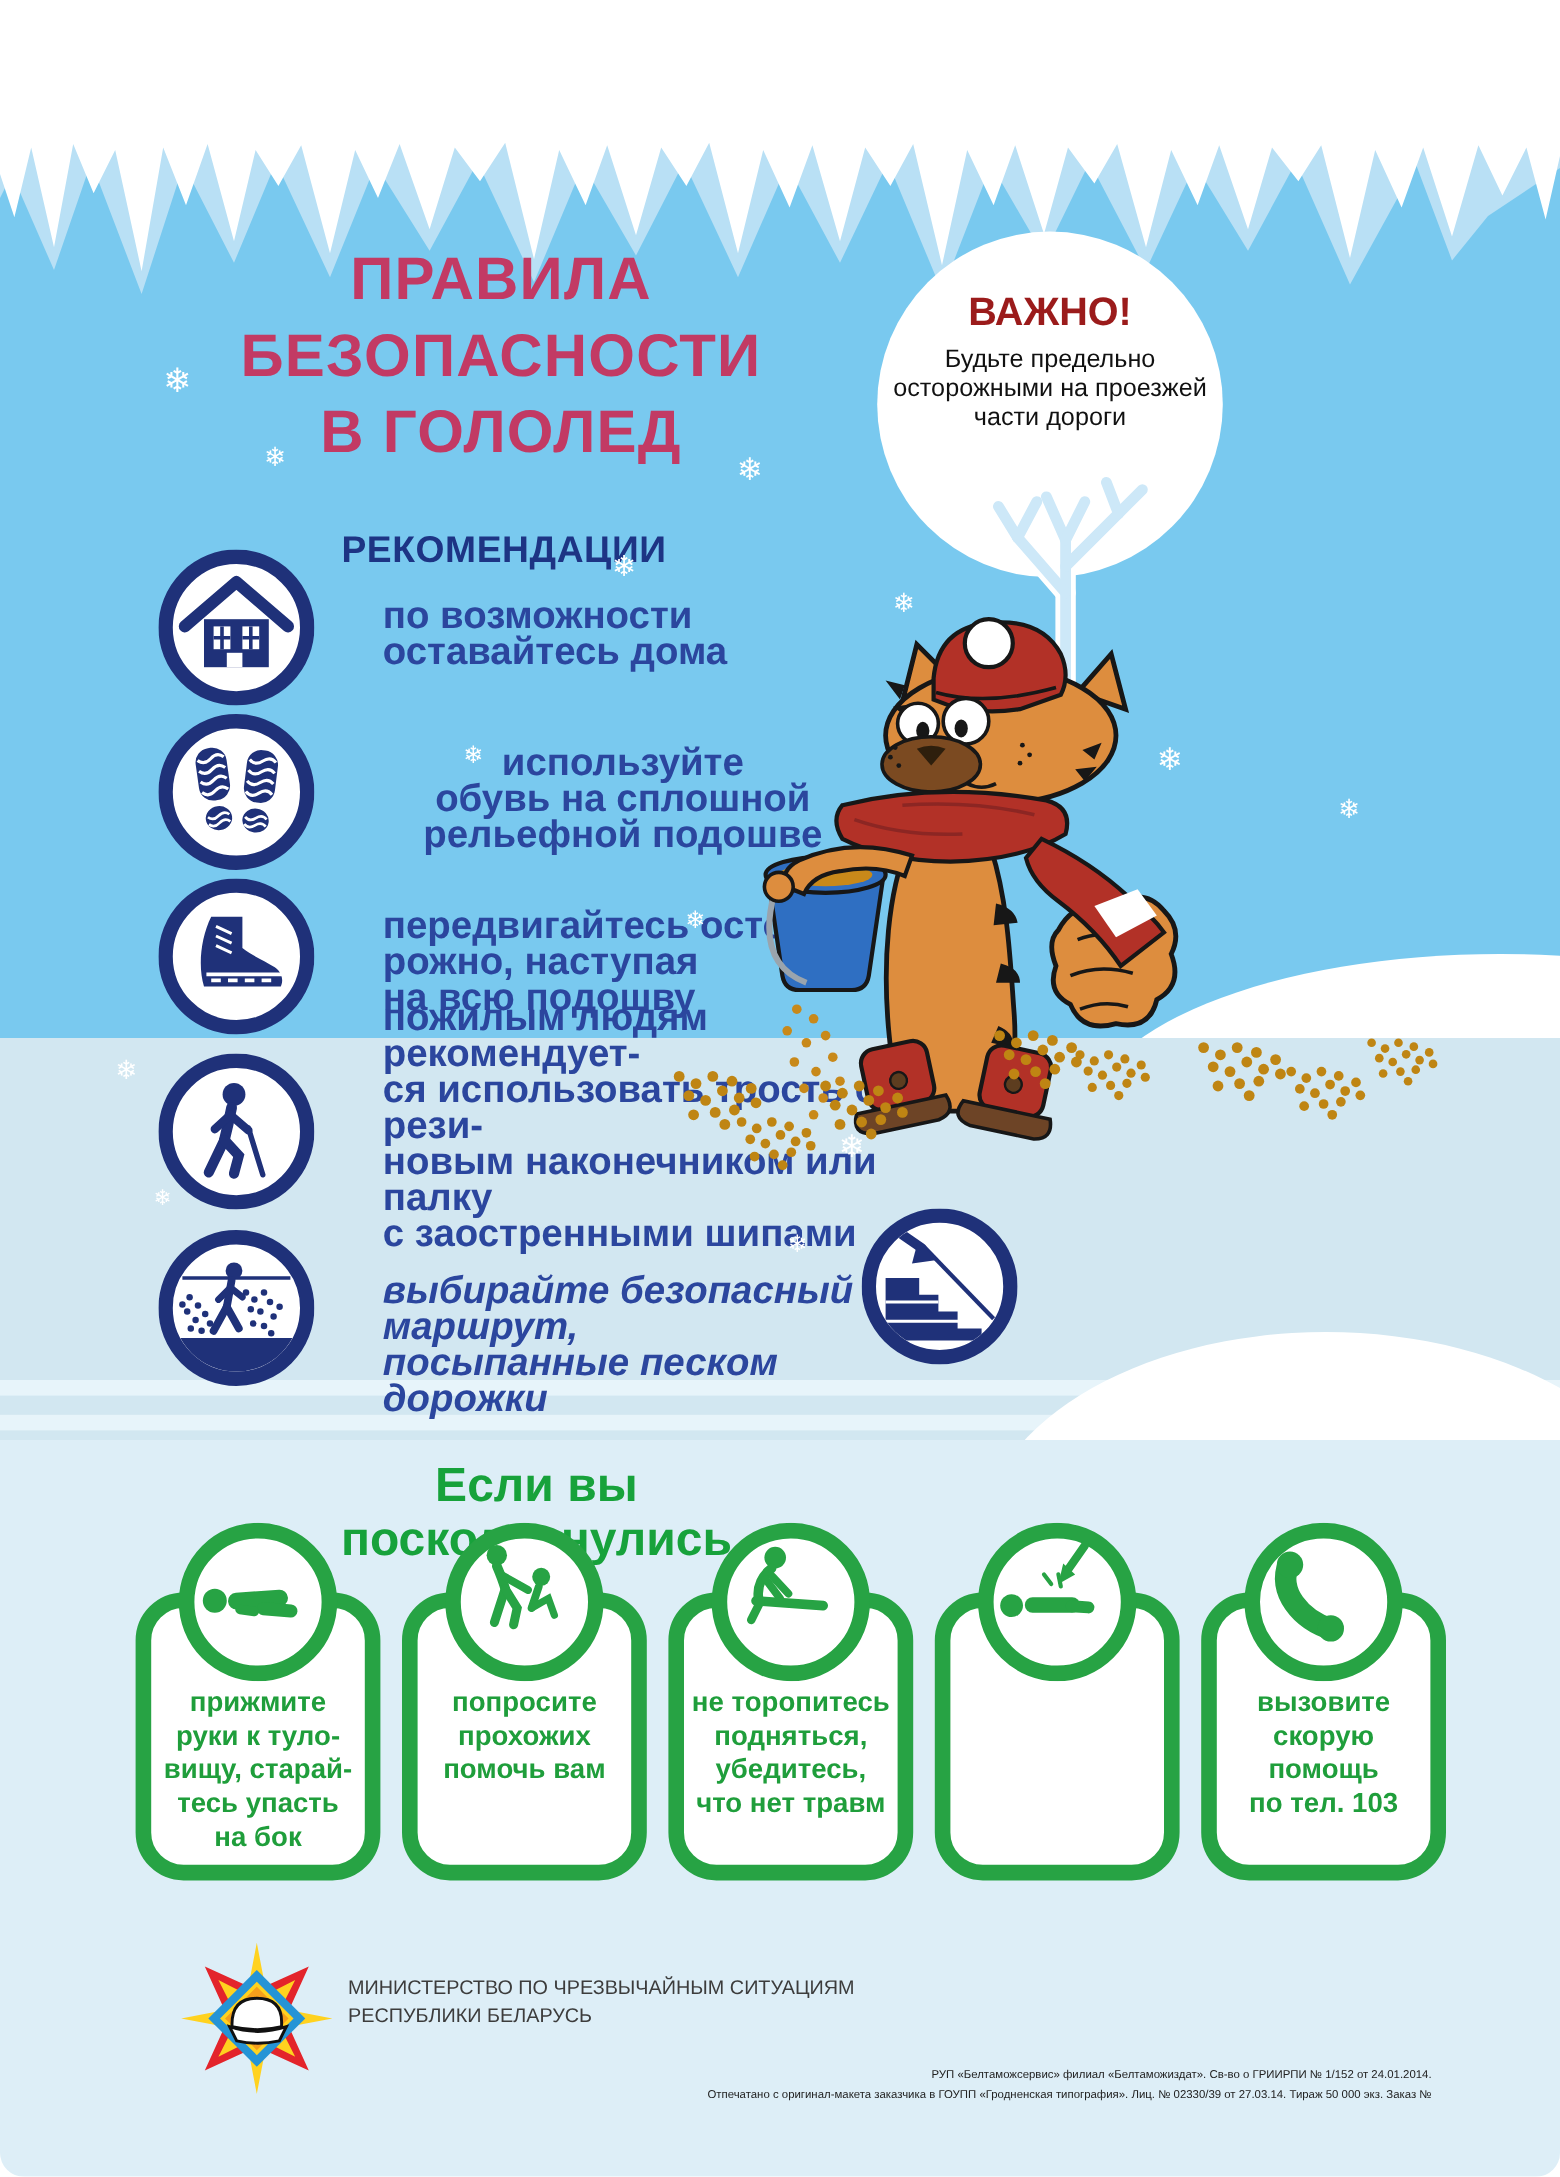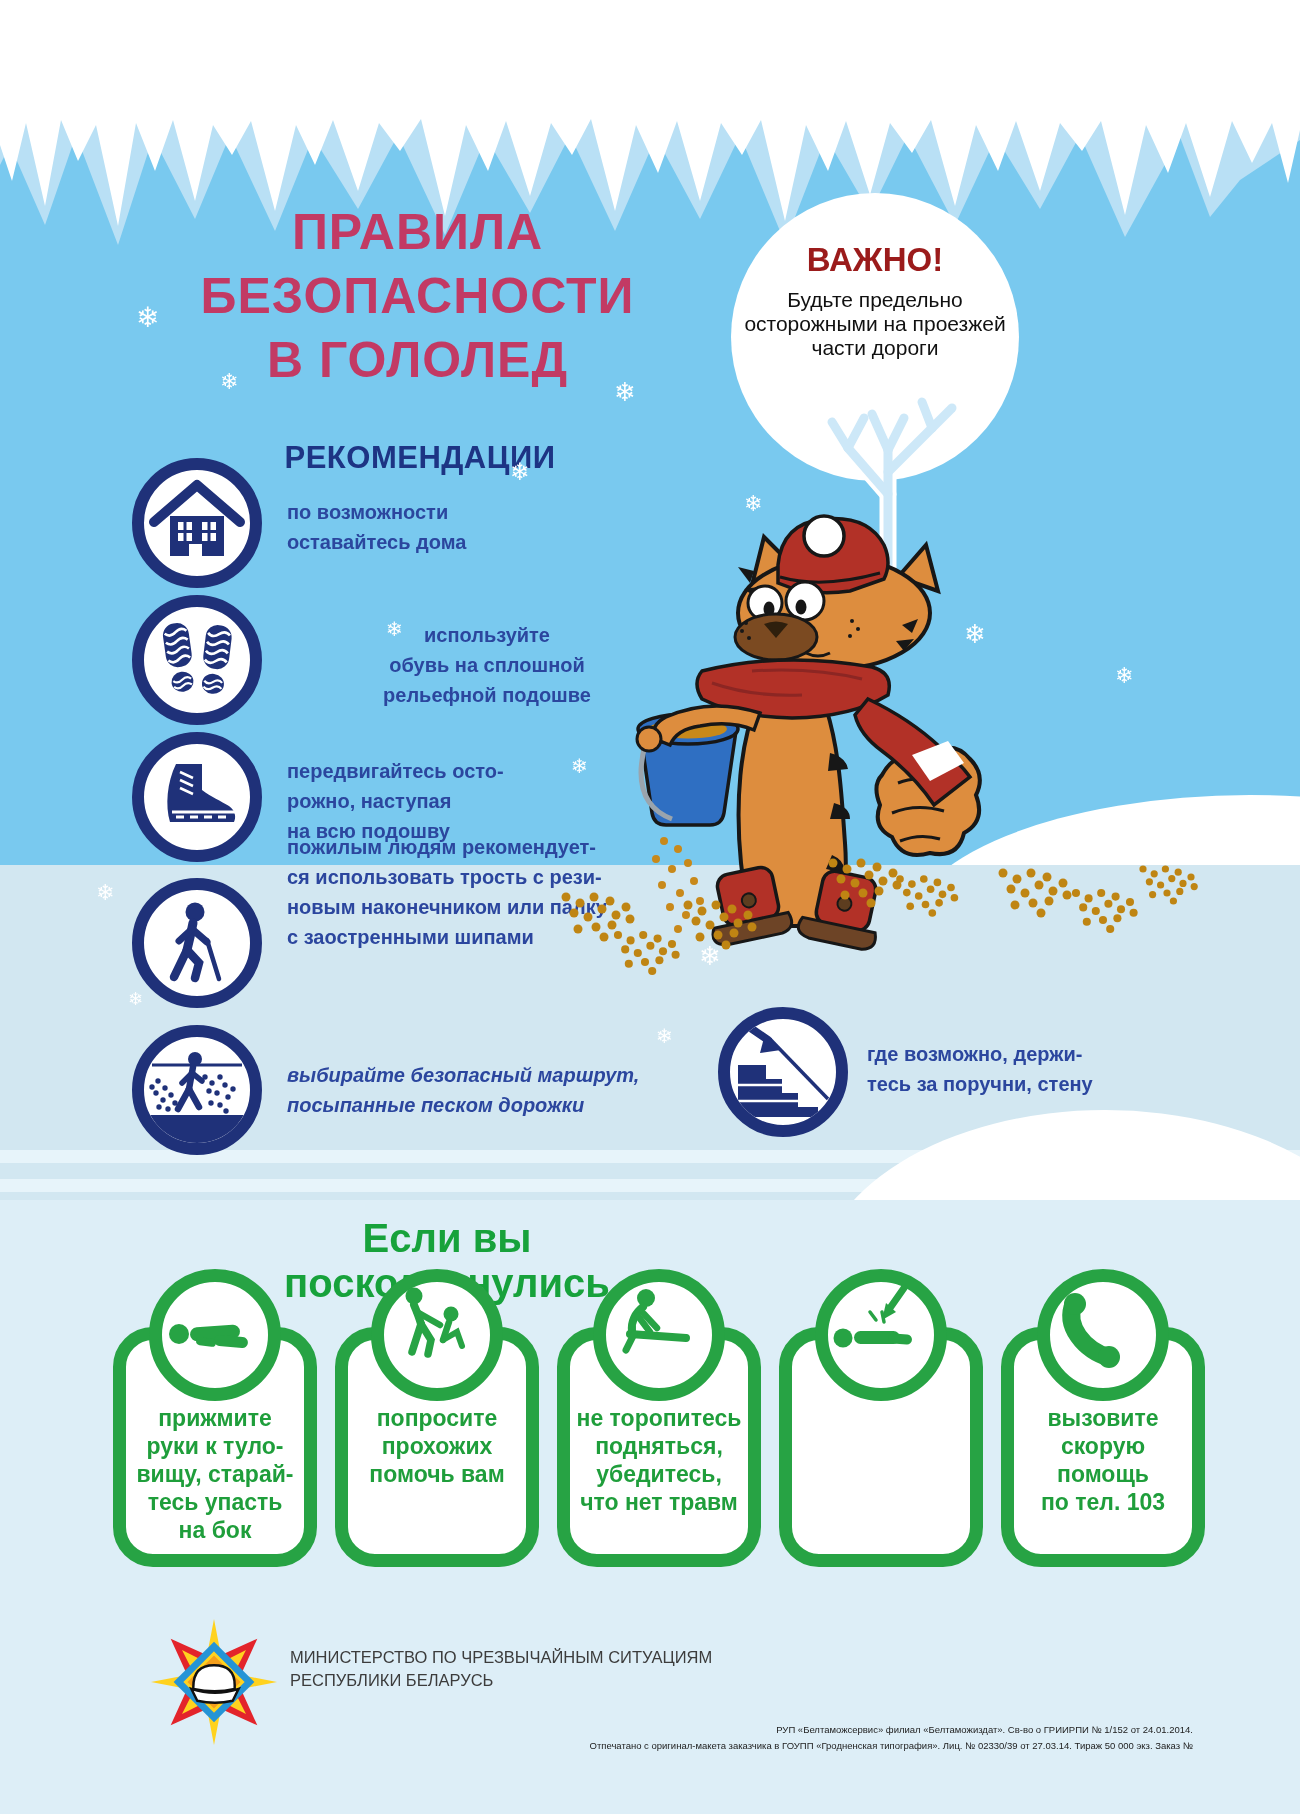--- a/index.html
+++ b/index.html
@@ -1,34 +1,34 @@
 <!DOCTYPE html>
 <html><head>
 <meta charset="utf-8">
 <style>
   html,body{margin:0;padding:0;background:#fff;}
   .page{position:relative;width:1300px;height:1814px;background:#ffffff;overflow:hidden;
-        font-family:"Liberation Sans",sans-serif;}
+        font-family:"Liberation Sans",sans-serif;border-radius:20px;}
   .abs{position:absolute;}
   .sky{left:0;top:85px;width:1300px;height:780px;background:#79c9ef;}
   .ground{left:0;top:865px;width:1300px;height:335px;background:#d2e7f1;}
   .bottom-section{left:0;top:1200px;width:1300px;height:614px;background:#ddeef7;}
   .band{left:0;width:1300px;height:13px;background:#e7f4fa;}
   .mound{background:#fff;border-radius:50%;}
   .poster-title{left:130px;top:200px;width:575px;text-align:center;color:#c23a64;
     font-size:50px;line-height:64px;font-weight:bold;white-space:pre-line;letter-spacing:1px;}
   .important-circle{left:731px;top:193px;width:288px;height:288px;background:#fff;border-radius:50%;}
   .important-heading{left:731px;top:241px;width:288px;text-align:center;color:#9b1b1b;
     font-size:33px;font-weight:bold;}
   .important-body{left:716px;top:288px;width:318px;text-align:center;color:#111;
     font-size:21px;line-height:24px;white-space:pre-line;}
   .rec-heading{left:250px;top:440px;width:340px;text-align:center;color:#1d3484;
     font-size:31px;font-weight:bold;letter-spacing:0.5px;}
   .rec-icon{width:130px;height:130px;}
-  .rec-text{color:#2b469e;font-size:20px;line-height:30px;font-weight:bold;white-space:pre-line;}
+  .rec-text{color:#2b469e;font-size:32px;line-height:30px;font-weight:bold;white-space:pre-line;margin-left:32px;}
   .i1{left:132px;top:458px;} .t1{left:287px;top:497px;width:400px;}
   .i2{left:132px;top:595px;} .t2{left:287px;top:620px;width:400px;text-align:center;}
   .i3{left:132px;top:732px;} .t3{left:287px;top:756px;width:400px;}
   .i4{left:132px;top:878px;} .t4{left:287px;top:832px;width:430px;}
   .i5{left:132px;top:1025px;} .t5{left:287px;top:1060px;width:460px;font-style:italic;}
   .i6{left:718px;top:1007px;} .t6{left:867px;top:1039px;width:400px;}
   .slipped-heading{left:197px;top:1216px;width:500px;text-align:center;color:#17a23b;
     font-size:40px;font-weight:bold;}
   .card{top:1327px;width:204px;height:240px;background:#fff;border:13px solid #27a344;
     border-radius:40px;box-sizing:border-box;}
@@ -211,22 +211,20 @@
       </defs>
     <circle cx="65" cy="65" r="59" fill="#fff" stroke="#1f3179" stroke-width="12"></circle>
     <g clip-path="url(#stclip)">
       <path d="M20,58 h28 v14 h16 v14 h16 v14 h20 v10 H20 z" fill="#1f3179"></path>
       <path d="M20,78 h44 M20,94 h64" stroke="#fff" stroke-width="2.5"></path>
       <line x1="52" y1="32" x2="110" y2="92" stroke="#1f3179" stroke-width="3.5"></line>
       <path d="M34,22 L50,33" stroke="#1f3179" stroke-width="8" stroke-linecap="round"></path>
       <polygon points="63,43 47,27 42,46" fill="#1f3179"></polygon>
     </g>
   </svg>
-  <div class="abs rec-text t6">где возможно, держи-
-тесь за поручни, стену</div>
 
   <svg class="abs" style="left:552px;top:503px;" width="448" height="470" viewBox="0 0 448 470">
 
     <path d="M330,272 q14,-26 42,-18 q28,-20 46,2 q16,16 6,36 q10,26 -12,38 q-6,26 -34,20 q-28,8 -38,-16 q-20,-10 -12,-32 q-8,-20 2,-30 z" fill="#dd8d3e" stroke="#171717" stroke-width="4"></path>
     <path d="M346,280 q20,-8 40,0 M340,310 q24,-10 52,-2 M348,338 q20,-8 40,-2" stroke="#171717" stroke-width="3" fill="none"></path>
 
     <path d="M205,200 C188,240 183,300 189,360 C192,396 205,418 226,423 L270,423 C291,412 296,380 293,340 C290,300 288,248 274,205 z" fill="#dd8d3e" stroke="#171717" stroke-width="4"></path>
     <path d="M278,250 q16,4 18,16 l-20,2 z M282,300 q16,4 16,16 l-20,0 z M280,352 q14,6 12,18 l-18,-4 z" fill="#171717"></path>
 
     <g transform="translate(195,408) rotate(-12)">

